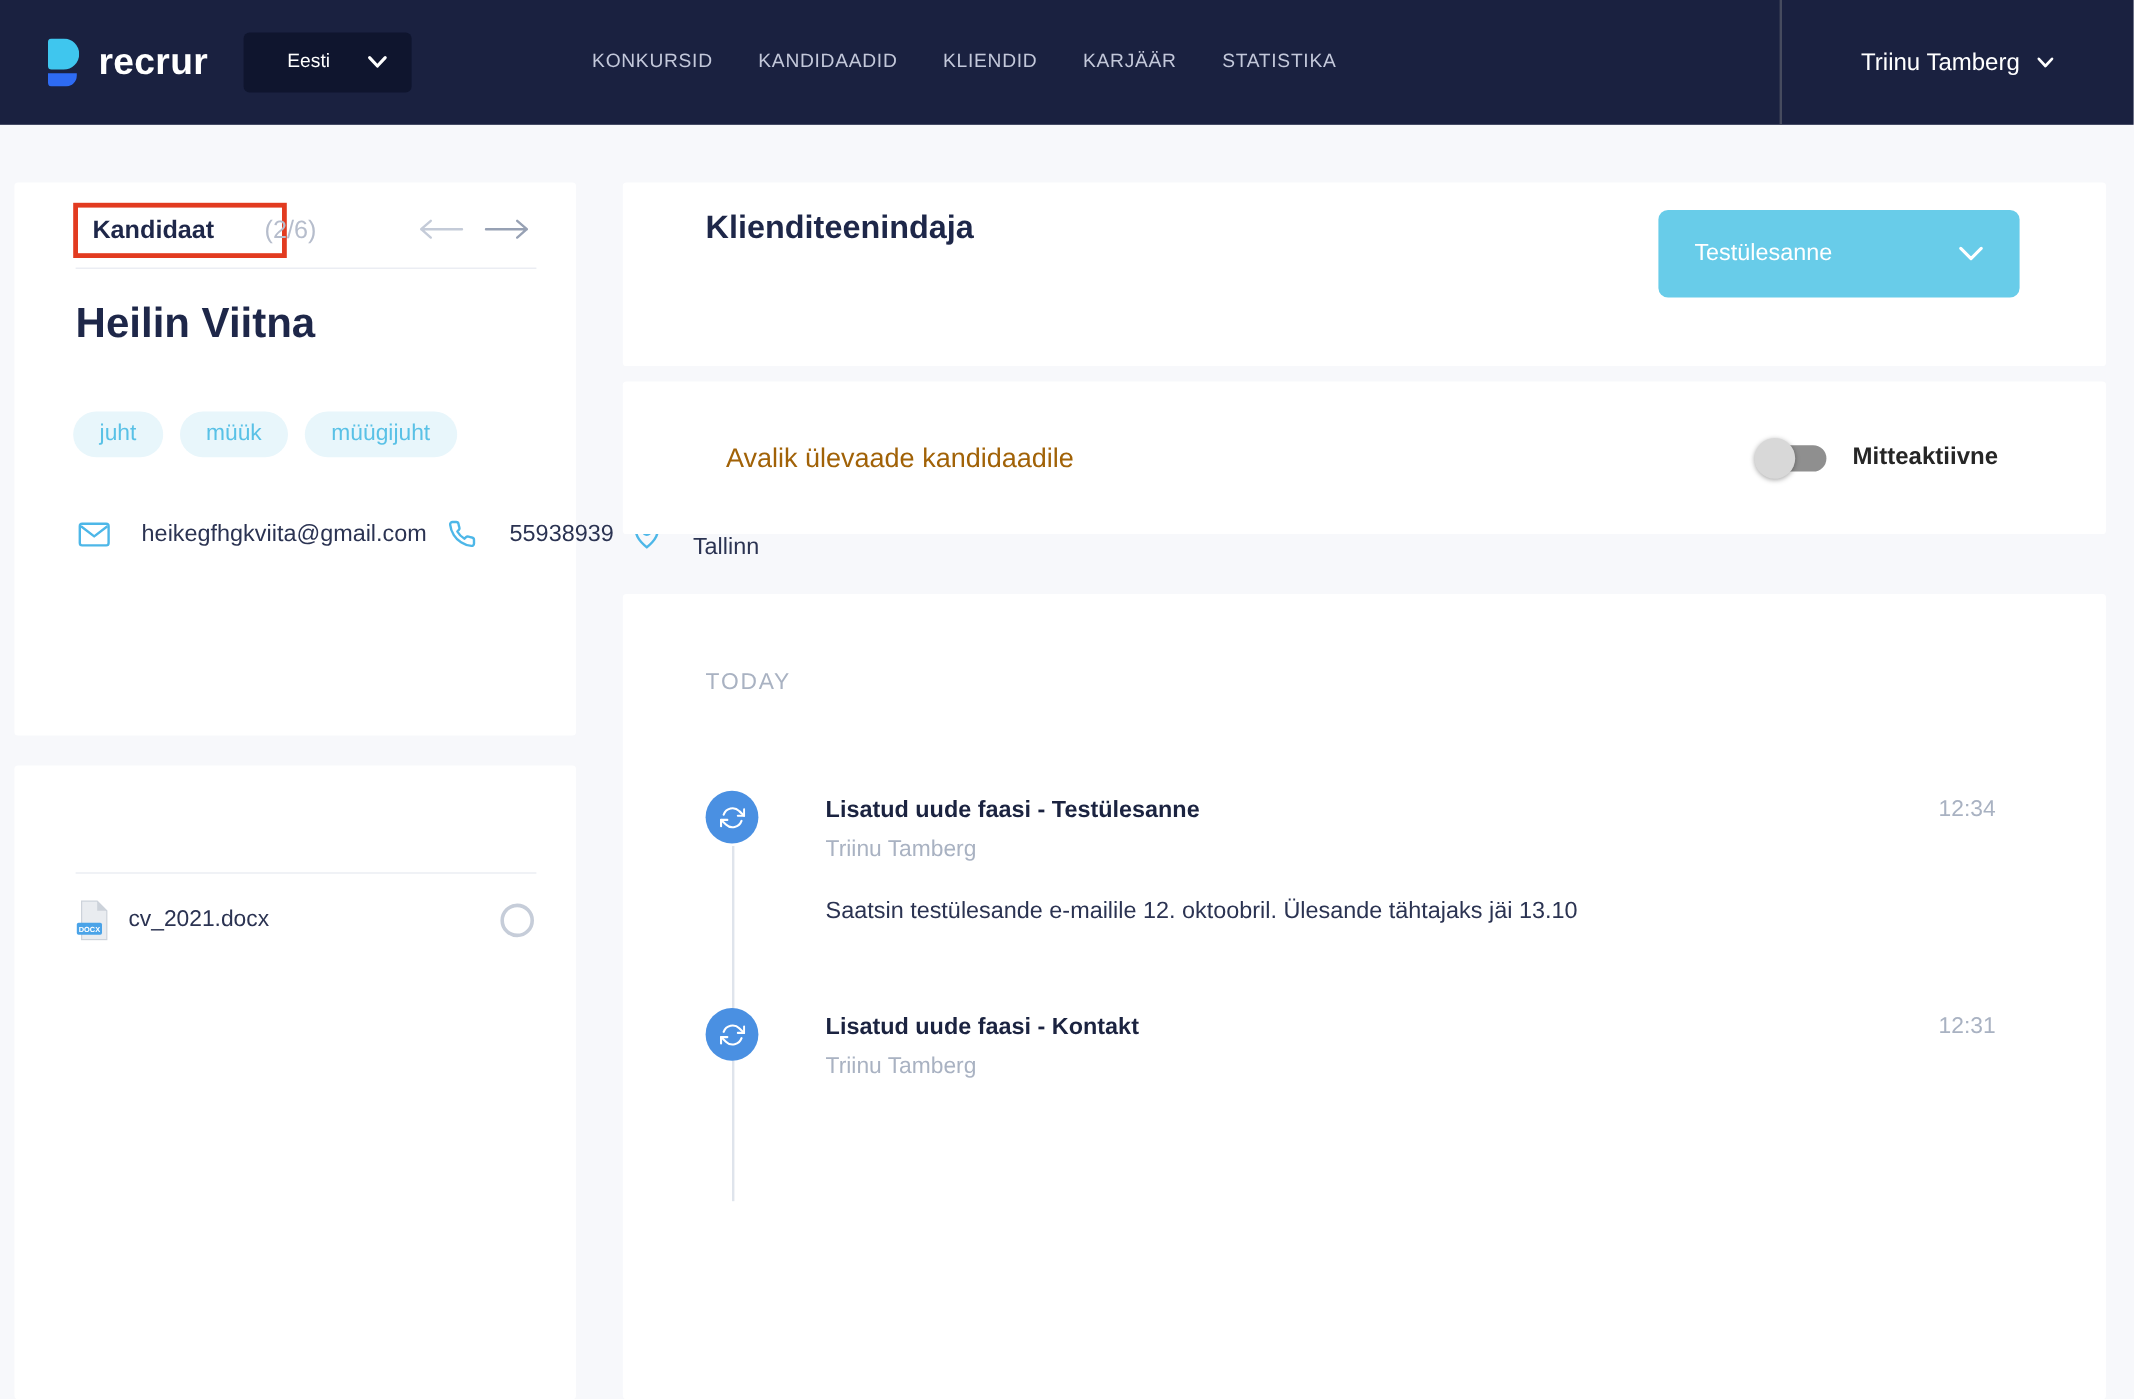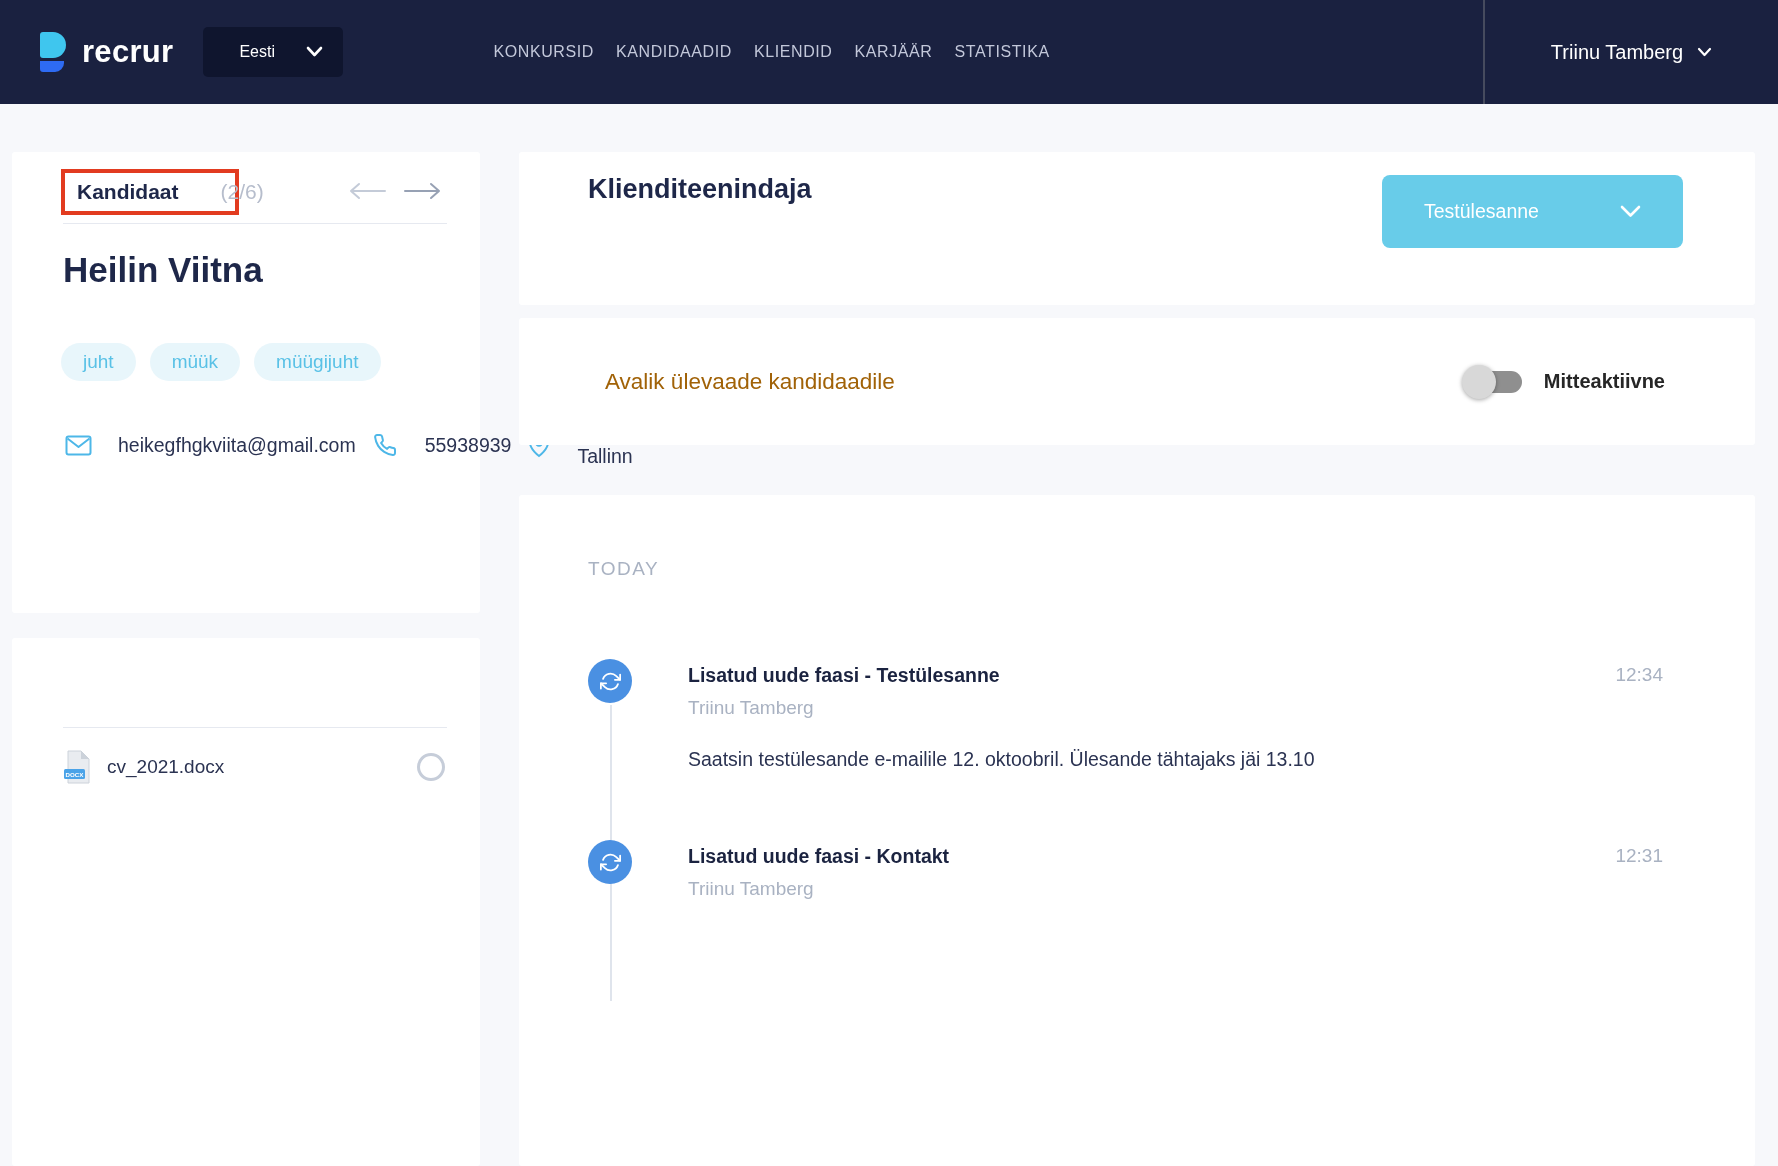--- a/index.html
+++ b/index.html
@@ -19,21 +19,21 @@
     color:var(--text_navy);
   }
   
   .navbar{position:absolute;left:0;top:0;width:1778px;height:104px;background:var(--navbar_bg);display:flex;align-items:center;}
   .logo{display:flex;align-items:center;margin-left:40px;cursor:pointer;}
   .logo-mark{width:26px;height:40px;display:block;}
   .logo-text{color:#fff;font-size:31px;font-weight:bold;margin-left:16px;letter-spacing:.3px;}
   .lang-box{margin-left:30px;width:140px;height:50px;background:var(--lang_box_bg);border-radius:5px;
     display:flex;align-items:center;justify-content:space-between;padding:0 20px 0 36px;cursor:pointer;}
   .lang-box span{color:#fff;font-size:16px;}
-  .nav-links{display:flex;gap:22px;margin-left:150px;}
+  .nav-links{display:flex;gap:38px;margin-left:150px;}
   .nav-link{color:var(--nav_link);font-size:16px;letter-spacing:.6px;cursor:pointer;white-space:nowrap;}
   .nav-spacer{flex:1;}
   .user-section{width:295px;height:104px;border-left:2px solid #464b5e;display:flex;align-items:center;justify-content:center;gap:14px;cursor:pointer;}
   .user-name{color:#fff;font-size:20px;}
   
   .card{position:absolute;background:var(--card_bg);border-radius:3px;}
   .card-candidate{left:12px;top:152px;width:468px;height:461px;}
   .card-documents{left:12px;top:638px;width:468px;height:528px;}
   .annotation-box{position:absolute;left:49px;top:17px;width:178px;height:46px;border:4px solid var(--annotation_red);
     display:flex;align-items:center;padding-left:12px;gap:34px;}
@@ -57,21 +57,21 @@
   .file-row{position:absolute;left:51px;right:35px;top:112px;display:flex;align-items:center;cursor:pointer;}
   .file-name{font-size:19px;color:var(--text_body);margin-left:16px;}
   .file-row .spacer{flex:1;}
   .file-radio{width:28px;height:28px;border-radius:50%;border:3px solid #c6cdd9;cursor:pointer;}
   
   .band{position:absolute;background:var(--card_bg);border-radius:3px;}
   .band-header{left:519px;top:152px;width:1236px;height:153px;}
   .position-title{position:absolute;left:69px;top:22px;font-size:27px;font-weight:bold;color:var(--text_navy);}
   .phase-button{position:absolute;right:72px;top:23px;width:301px;height:73px;border:none;border-radius:8px;
     background:var(--button_bg);color:#fff;font-size:19.5px;font-family:inherit;
-    display:flex;align-items:center;justify-content:space-between;padding:0 42px;cursor:pointer;}
+    display:flex;align-items:center;justify-content:space-between;padding:0 30px;cursor:pointer;}
   .band-toggle{left:519px;top:318px;width:1236px;height:127px;display:flex;align-items:center;}
   .public-label{margin-left:86px;font-size:22.5px;color:#a16207;}
   .toggle-group{position:absolute;right:90px;top:0;height:100%;display:flex;align-items:center;}
   .toggle{position:relative;width:56px;height:22px;border-radius:11px;background:var(--toggle_track);cursor:pointer;}
   .toggle-knob{position:absolute;left:-4px;top:-6px;width:34px;height:34px;border-radius:50%;background:var(--toggle_knob);
     box-shadow:0 1px 4px rgba(0,0,0,.35);}
   .toggle-state{margin-left:22px;font-size:20px;font-weight:bold;color:var(--toggle_label);}
   .band-timeline{left:519px;top:495px;width:1236px;height:671px;}
   .today-label{position:absolute;left:69px;top:63px;font-size:19px;color:var(--text_gray);letter-spacing:1.5px;}
   .vline{position:absolute;left:91px;top:210px;width:2px;height:296px;background:#dfe4ec;}

